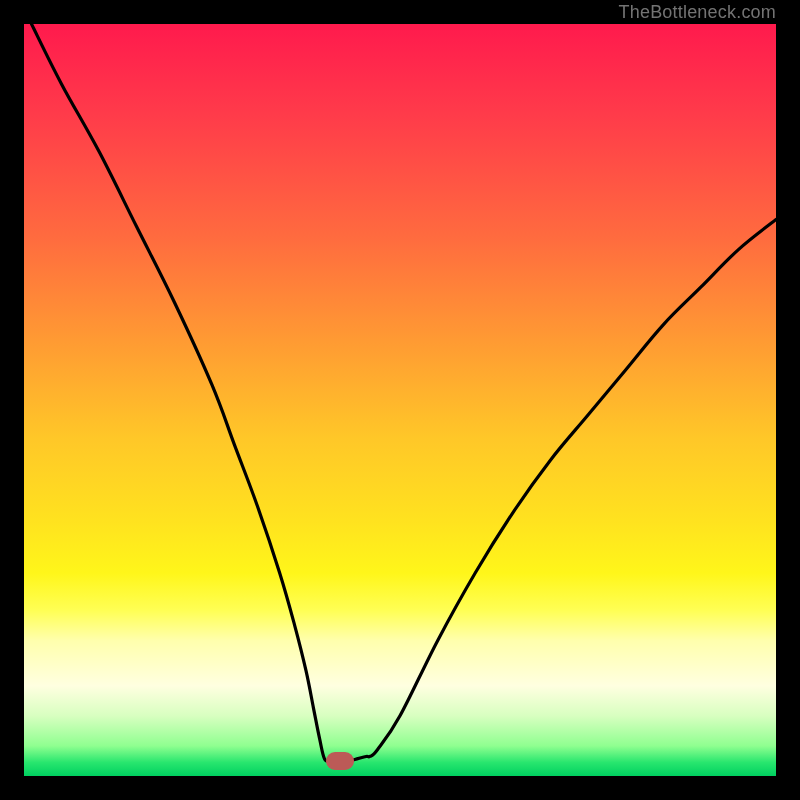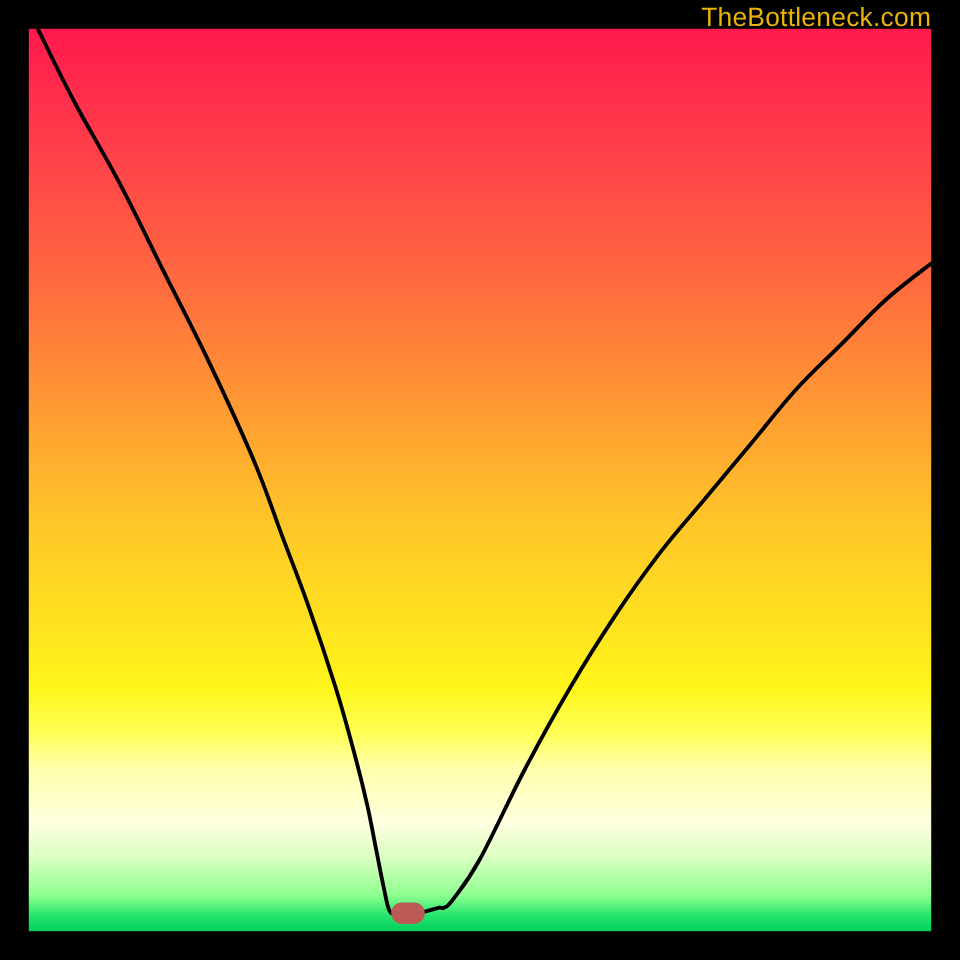--- a/index.html
+++ b/index.html
@@ -37,22 +37,22 @@
       #d8ffc0 92%,
       #8fff90 96%,
       #28e66e 98.2%,
       #00d060 100%
     );
   }
   .attribution {
     position: absolute;
     top: 2px;
     right: 24px;
-    color: #eab308;
-    font-size: 22px;
+    color: #737373;
+    font-size: 18px;
     font-weight: 500;
     letter-spacing: 0.2px;
     user-select: none;
   }
   svg.curve {
     position: absolute;
     inset: 0;
     width: 100%;
     height: 100%;
   }

